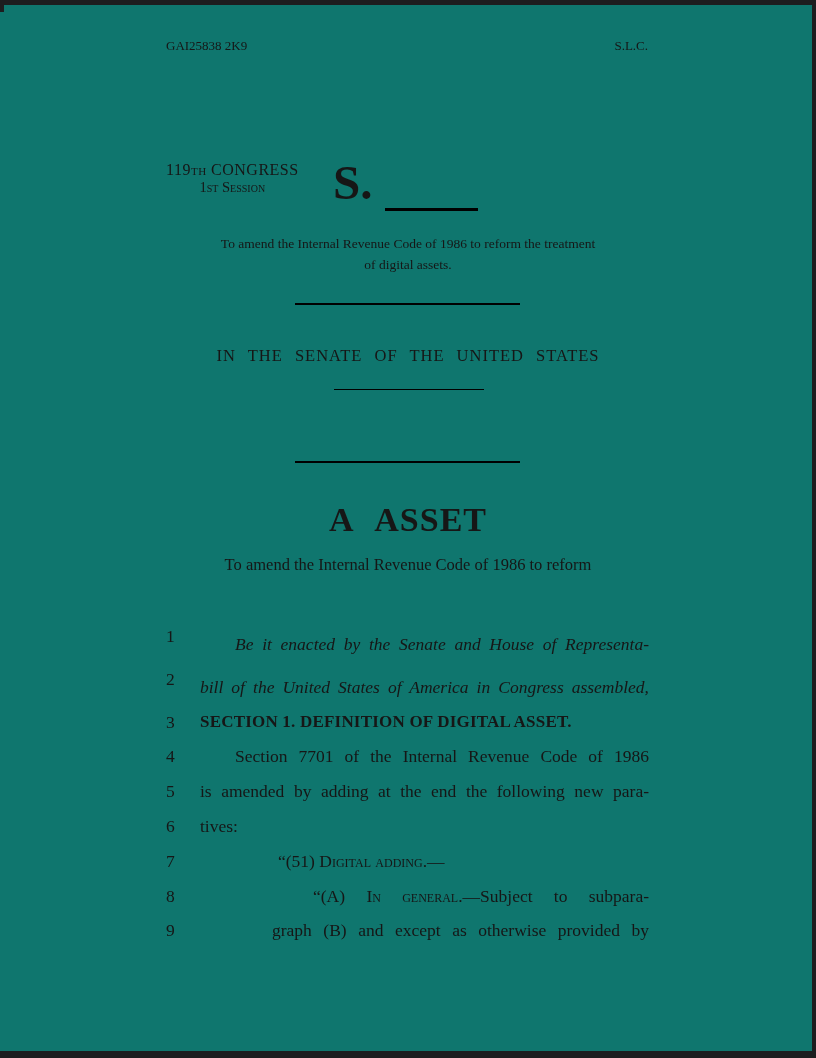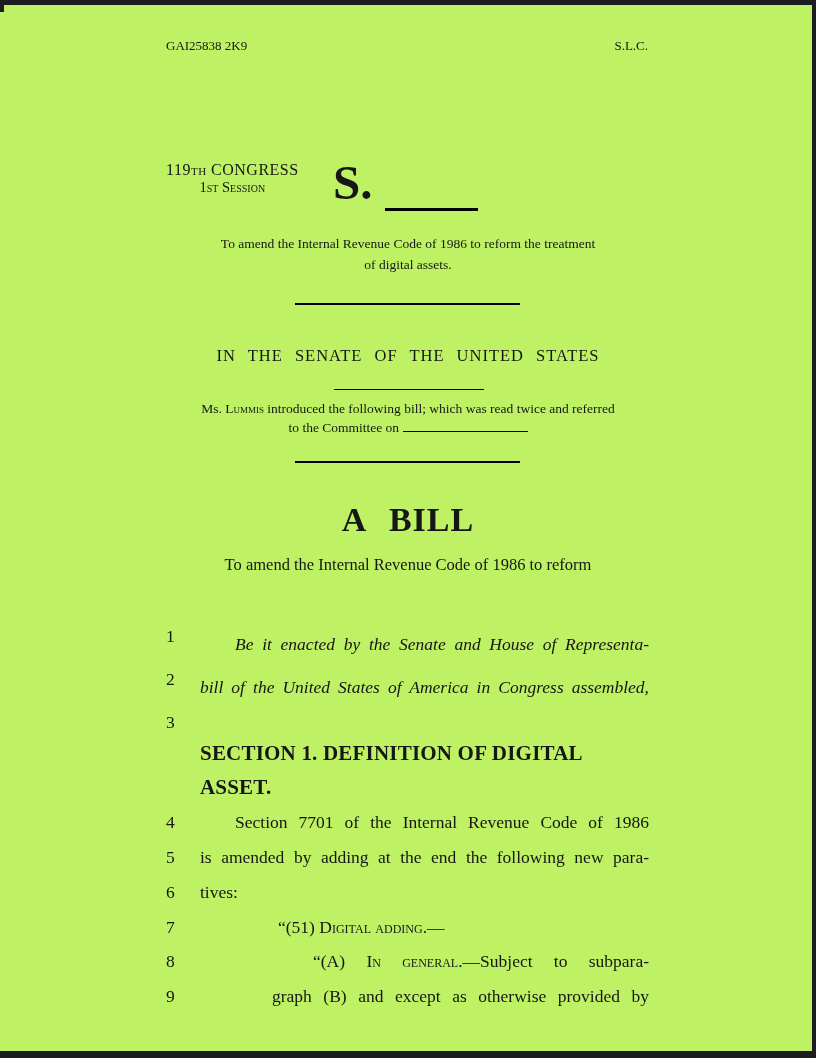--- a/index.html
+++ b/index.html
@@ -1,17 +1,17 @@
 <!DOCTYPE html>
 <html><head>
 <meta charset="utf-8">
 <style>
   html,body{margin:0;padding:0;background:#ffffff;}
   .page{
-    position:relative;width:816px;height:1058px;background:#bef264;
+    position:relative;width:816px;height:1058px;background:#0f766e;
     font-family:"Liberation Serif","DejaVu Serif",serif;color:#161616;overflow:hidden;
   }
   
   .edge-top{position:absolute;top:0;left:0;width:816px;height:5px;background:#1d1d1f;}
   .edge-bottom{position:absolute;bottom:0;left:0;width:816px;height:7px;background:#1d1d1f;}
   .edge-right{position:absolute;top:0;right:0;width:4px;height:1058px;background:#1d1d1f;}
   .edge-left-notch{position:absolute;top:0;left:0;width:4px;height:12px;background:#1d1d1f;}
 
   .stamp-row{position:absolute;top:38px;left:166px;width:482px;display:flex;justify-content:space-between;font-size:13px;}
 
@@ -38,21 +38,21 @@
   .bill-title{position:absolute;top:501px;left:0;width:816px;text-align:center;font-size:34px;font-weight:bold;letter-spacing:1px;word-spacing:14px;}
 
   .subtitle{position:absolute;top:551px;left:158px;width:500px;text-align:center;font-size:16.5px;line-height:28px;}
 
   .bill-body{position:absolute;top:619px;left:166px;width:483px;}
   .bline{display:flex;line-height:34.8px;font-size:17.5px;}
   .lnum{flex:none;width:34px;text-align:left;}
   .ltext{flex:1;}
   .just{text-align:justify;text-align-last:justify;}
   .italic{font-style:italic;margin-top:8px;}
-  .sec-head{font-weight:bold;font-size:21px;letter-spacing:.2px;margin-top:31px;}
+  .sec-head{font-weight:bold;font-size:17px;letter-spacing:.2px;}
   .ind-a{padding-left:35px;}
   .ind-b{padding-left:78px;}
   .ind-c{padding-left:113px;}
   .ind-d{padding-left:72px;}
 </style>
 </head>
 <body>
 
 <div class="page">
   <div class="edge-top"></div>
@@ -77,28 +77,24 @@
     <div>To amend the Internal Revenue Code of 1986 to reform the treatment</div>
     <div>of digital assets.</div>
   </div>
 
   <div class="rule rule-1"></div>
 
   <div class="senate-heading">IN THE SENATE OF THE UNITED STATES</div>
 
   <div class="rule rule-2"></div>
 
-  <div class="intro">
-    <div><span>Ms. </span><span class="sc">Lummis</span><span> introduced the following bill; which was read twice and referred</span></div>
-    <div><span>to the Committee on </span><span class="committee-blank"></span></div>
-  </div>
 
   <div class="rule rule-3"></div>
 
-  <div class="bill-title">A BILL</div>
+  <div class="bill-title">A ASSET</div>
 
   <div class="subtitle">
     <div>To amend the Internal Revenue Code of 1986 to reform</div>
   </div>
 
   <div class="bill-body">
     <div class="bline">
       <span class="lnum">1</span>
       <span class="ltext just italic ind-a">Be it enacted by the Senate and House of Representa-</span>
     </div>

